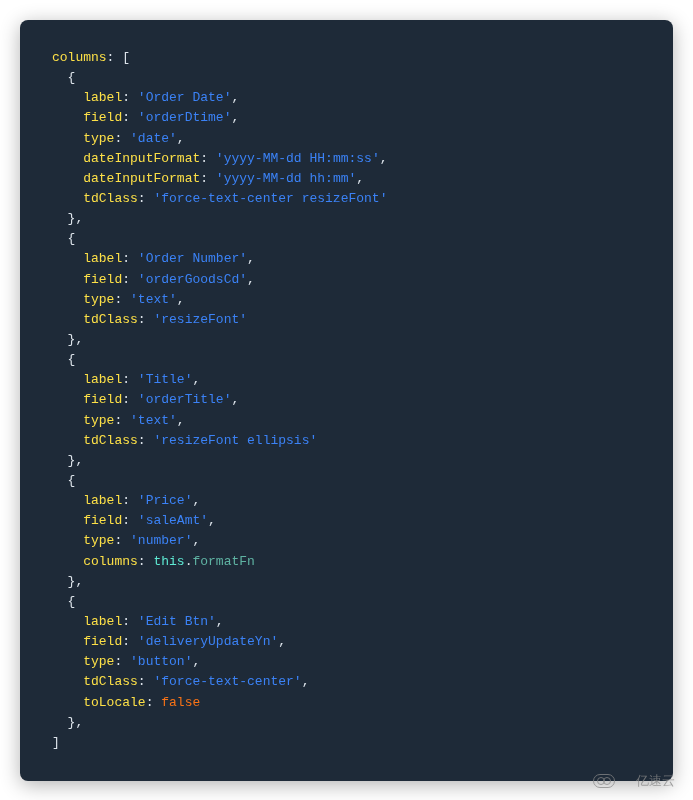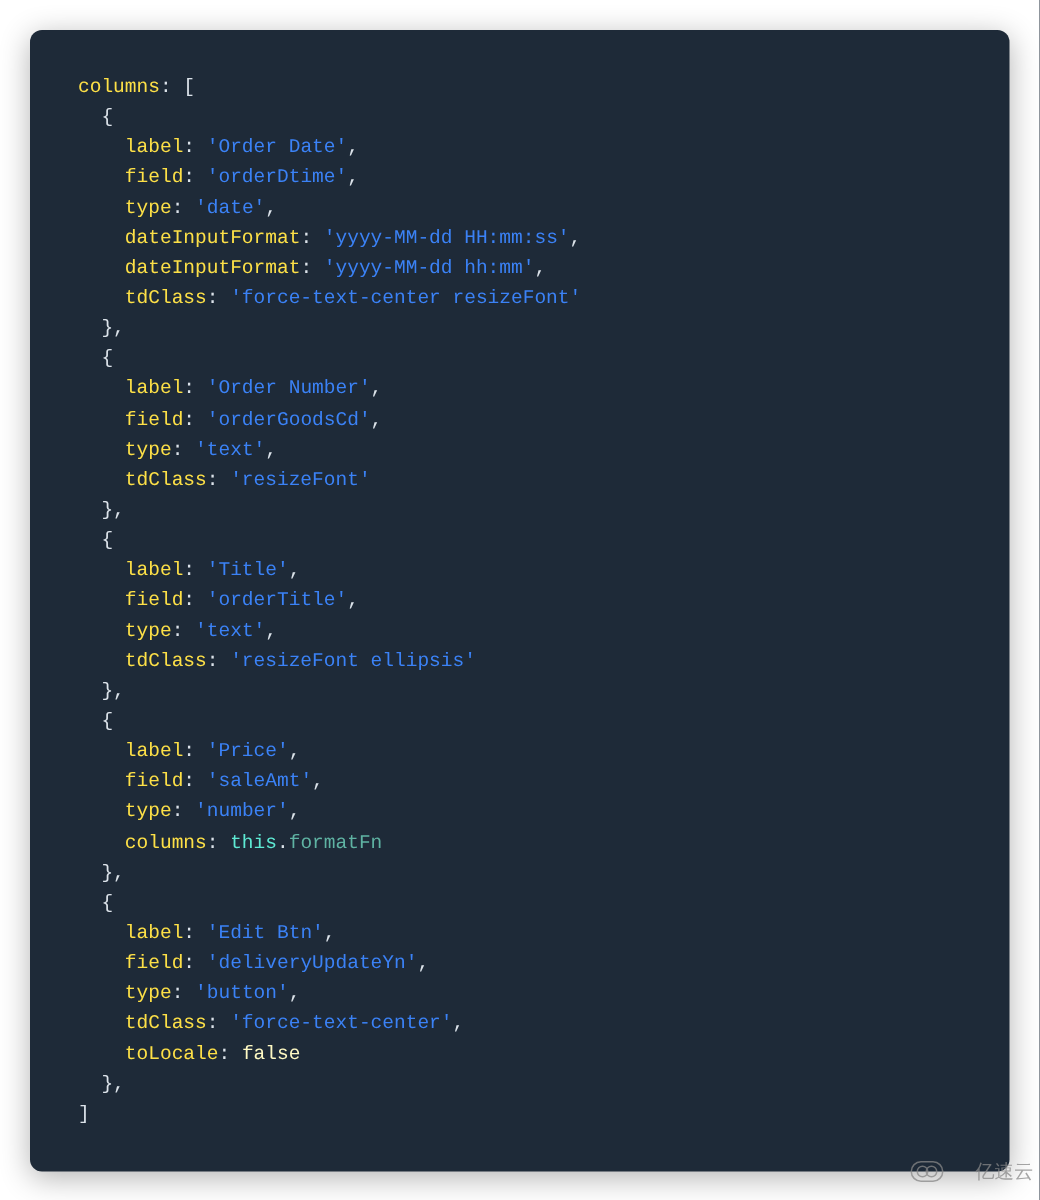--- a/index.html
+++ b/index.html
@@ -21,25 +21,25 @@
       color: #dce3ea;
       white-space: pre;
       overflow: hidden;
       width: 100%;
     }
     .key { color: #fde047; }
     .punct { color: #dce3ea; }
     .string { color: #3b82f6; }
     .this { color: #5eead4; }
     .method { color: #5fb3a3; }
-    .false { color: #fef9c3; font-family: Liberation Mono, monospace; }
+    .false { color: #f97316; font-family: Liberation Mono, monospace; }
     .watermark {
       position: absolute;
       bottom: 10px;
-      right: 4px;
+      right: 18px;
       display: flex;
       align-items: center;
       gap: 21px;
       color: #888;
       font-family: -apple-system, sans-serif;
       font-size: 13px;
       opacity: 0.75;
     }
     .watermark-icon {
       width: 22px;

